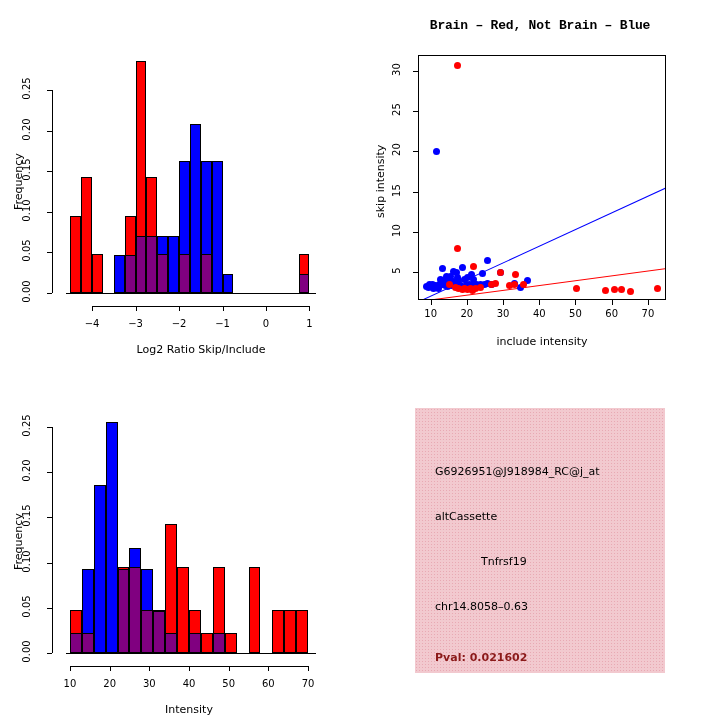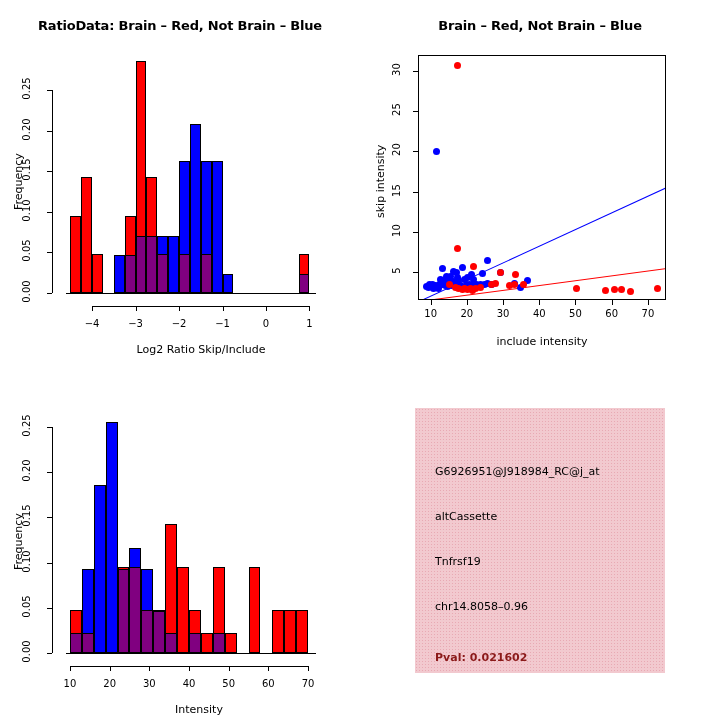--- a/index.html
+++ b/index.html
@@ -35,21 +35,21 @@
     position: absolute;
     left: 0;
     width: 100%;
     text-align: center;
     font-weight: bold;
     font-size: 13px;
     letter-spacing: -0.2px;
     white-space: nowrap;
   }
   #title-topleft  { top: 18px; }
-  #title-topright { top: 18px; }
+  #title-topright { top: 18px; font-family: Liberation Mono, monospace; }
 
   
   .axis-label {
     position: absolute;
     font-size: 11px;
     text-align: center;
     white-space: nowrap;
   }
   .ylab-rot {
     position: absolute;
@@ -127,31 +127,30 @@
     background-size: 3px 3px;
   }
   .info-line {
     position: absolute;
     left: 20px;
     font-size: 11px;
     white-space: nowrap;
   }
   #info-line-0 { top: 57px; }
   #info-line-1 { top: 102px; }
-  #info-line-2 { top: 147px; }
+  #info-line-2 { top: 147px; margin-left: 46px; }
   #info-line-3 { top: 192px; }
   #info-line-4 { top: 227px; font-weight: bold; }
 </style>
 </head>
 <body>
 
 <div id="canvas">
 
   <div class="panel" id="panel-topleft">
-    <div class="plot-title" id="title-topleft">RatioData: Brain – Red, Not Brain – Blue</div>
 
     <div class="ylab-rot" id="yl-tl" style="left: 12px; top: 209.5px;">Frequency</div>
 
     <div class="axis-label" id="xl-tl" style="left: 16px; top: 343px; width: 370px;">Log2 Ratio Skip/Include</div>
 
     <div id="tl-plotarea"></div>
   <div class="axis-line" style="left: 66px; top: 293px; width: 250px; height: 1px;"></div>
       <div class="axis-line" style="left: 52px; top: 90.4138px; width: 1px; height: 202.586px;"></div>
       <div class="axis-line" style="left: 47px; top: 293px; width: 5px; height: 1px;"></div>
       <div class="tick-y" style="left: 9px; top: 286px; width: 34px;">0.00</div>
@@ -312,21 +311,21 @@
       <div class="axis-line" style="left: 251.693px; top: 300px; width: 1px; height: 5px;"></div>
       <div class="tick-x" style="left: 231.693px; top: 308px; width: 40px;">60</div>
       <div class="axis-line" style="left: 287.898px; top: 300px; width: 1px; height: 5px;"></div>
       <div class="tick-x" style="left: 267.898px; top: 308px; width: 40px;">70</div>
     </div>
 
   <div class="panel" id="panel-botleft">
 
     <div class="ylab-rot" id="yl-bl" style="left: 12px; top: 209.5px;">Frequency</div>
 
-    <div class="axis-label" id="xl-bl" style="left: 14px; top: 343px; width: 370px;">Intensity</div>
+    <div class="axis-label" id="xl-bl" style="left: 4px; top: 343px; width: 370px;">Intensity</div>
 
     <div id="bl-plotarea"></div>
   <div class="axis-line" style="left: 66px; top: 293px; width: 250px; height: 1px;"></div>
       <div class="axis-line" style="left: 52px; top: 67.0385px; width: 1px; height: 225.962px;"></div>
       <div class="axis-line" style="left: 47px; top: 293px; width: 5px; height: 1px;"></div>
       <div class="tick-y" style="left: 9px; top: 286px; width: 34px;">0.00</div>
       <div class="axis-line" style="left: 47px; top: 247.808px; width: 5px; height: 1px;"></div>
       <div class="tick-y" style="left: 9px; top: 240.808px; width: 34px;">0.05</div>
       <div class="axis-line" style="left: 47px; top: 202.615px; width: 5px; height: 1px;"></div>
       <div class="tick-y" style="left: 9px; top: 195.615px; width: 34px;">0.10</div>
@@ -378,18 +377,18 @@
       <div class="bar bar-red" style="left: 272.349px; width: 11.9048px; top: 249.615px; height: 43.3846px; bottom: auto;"></div>
       <div class="bar bar-red" style="left: 284.254px; width: 11.9048px; top: 249.615px; height: 43.3846px; bottom: auto;"></div>
       <div class="bar bar-red" style="left: 296.159px; width: 11.9048px; top: 249.615px; height: 43.3846px; bottom: auto;"></div>
     </div>
 
   <div class="panel" id="panel-botright">
     <div id="info-box" style="background-color: rgb(242, 201, 207);">
       <div class="info-line" id="info-line-0">G6926951@J918984_RC@j_at</div>
       <div class="info-line" id="info-line-1">altCassette</div>
       <div class="info-line" id="info-line-2">Tnfrsf19</div>
-      <div class="info-line" id="info-line-3">chr14.8058–0.96</div>
+      <div class="info-line" id="info-line-3">chr14.8058–0.63</div>
       <div class="info-line" id="info-line-4" style="color: rgb(139, 26, 26); margin-top: 16px;">Pval: 0.021602</div>
     </div>
   </div>
 
 </div>
 
 </body></html>

